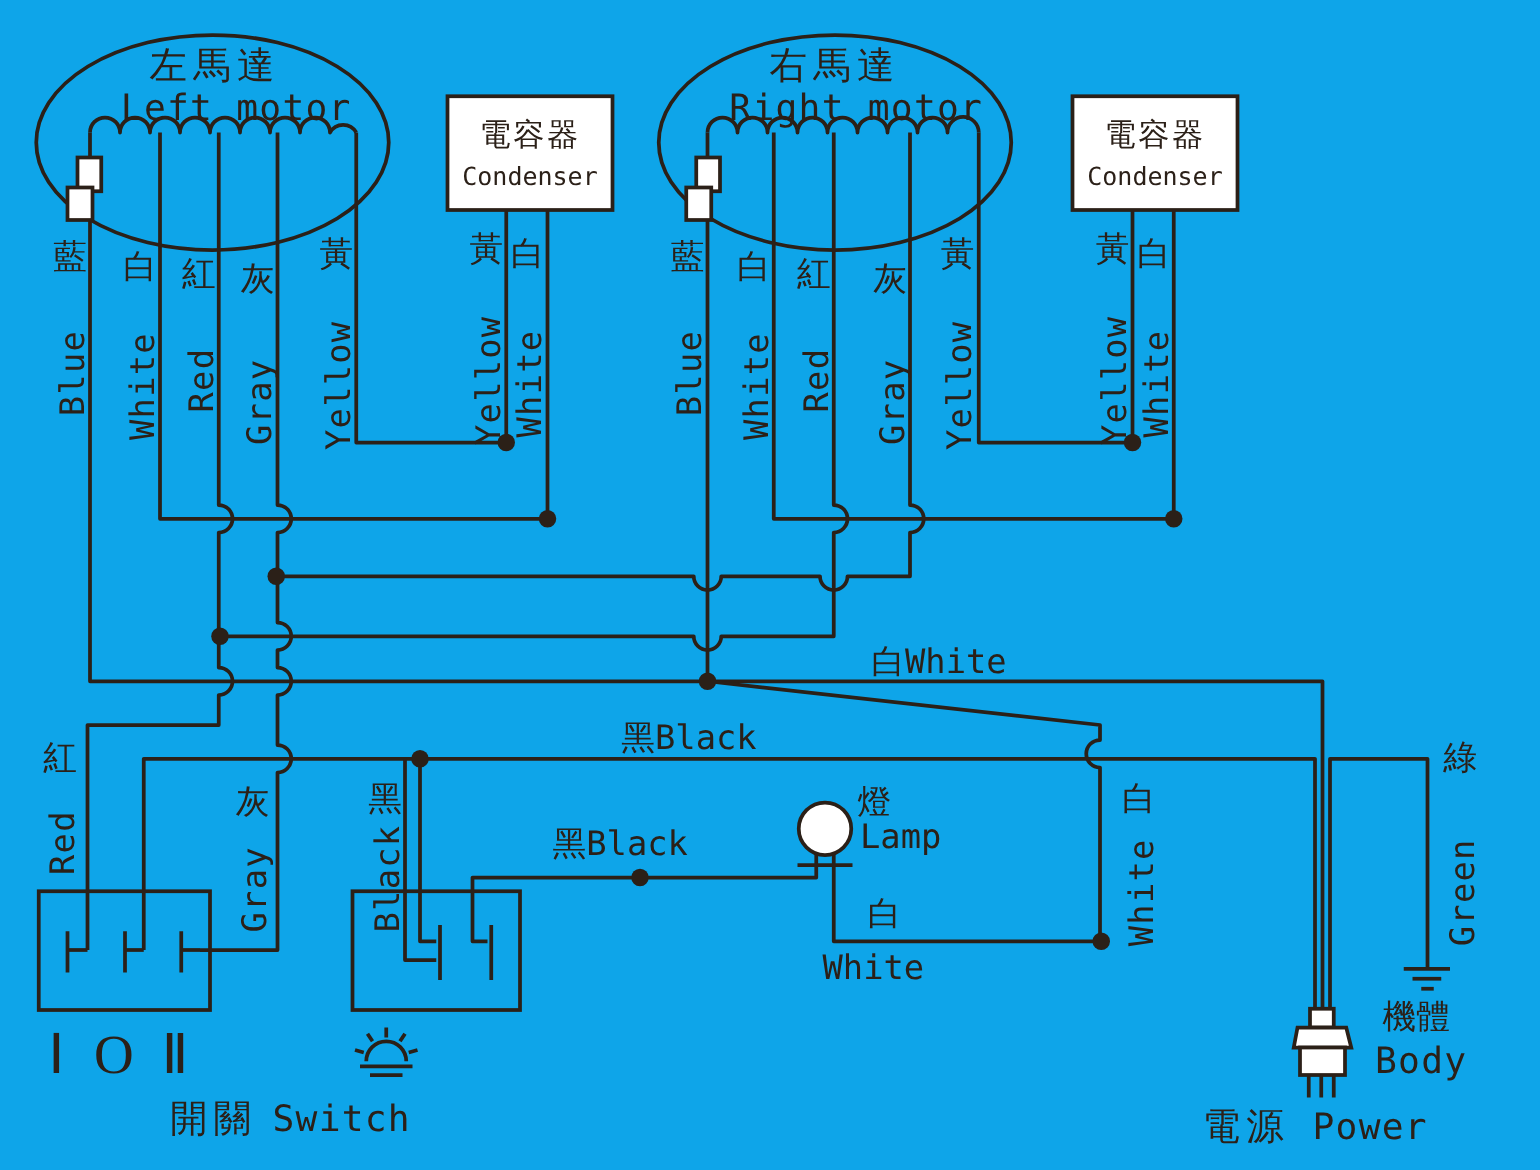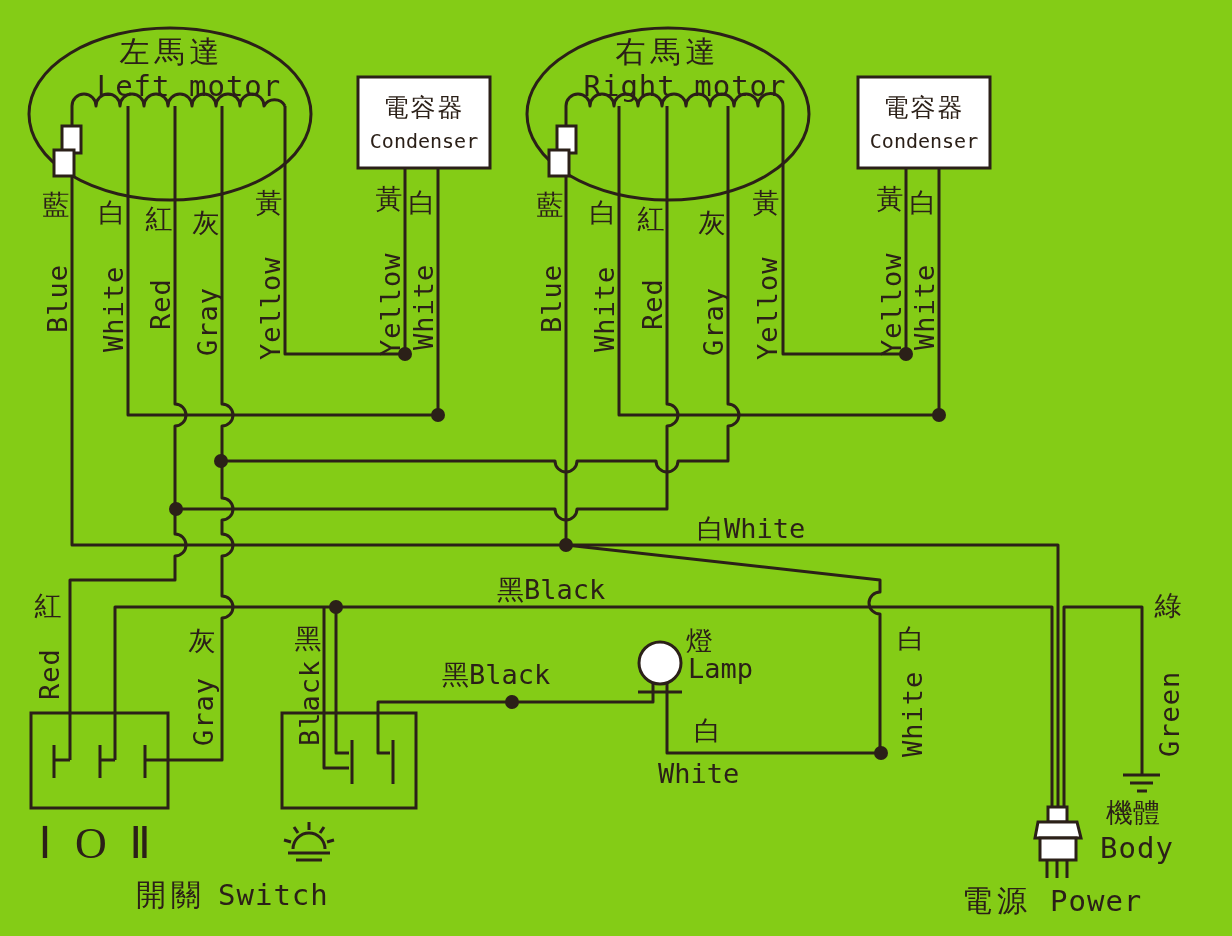--- a/index.html
+++ b/index.html
@@ -1,16 +1,16 @@
 <!DOCTYPE html>
 <html><head>
 <meta charset="utf-8">
 <style>
   html,body{margin:0;padding:0;background:#ffffff;}
-  .stage{position:relative;width:1232px;height:936px;background:#84cc16;overflow:hidden;}
+  .stage{position:relative;width:1232px;height:936px;background:#0ea5e9;overflow:hidden;}
   svg{display:block;}
   .wire{fill:none;stroke:#2b2018;stroke-width:3;stroke-linejoin:round;stroke-linecap:butt;}
   .outline{fill:none;stroke:#2b2018;stroke-width:3;}
   .filled{fill:#ffffff;stroke:#2b2018;stroke-width:3;}
   .dot{fill:#2b2018;stroke:none;}
   text{fill:#2b2018;font-family:"DejaVu Sans Mono", monospace;}
   .cjk{font-size:27px;}
   .cjk-lg{font-size:30px;letter-spacing:5px;}
   .en-lg{font-size:29px;letter-spacing:1px;}
   .vlab{font-size:27px;letter-spacing:1px;}

